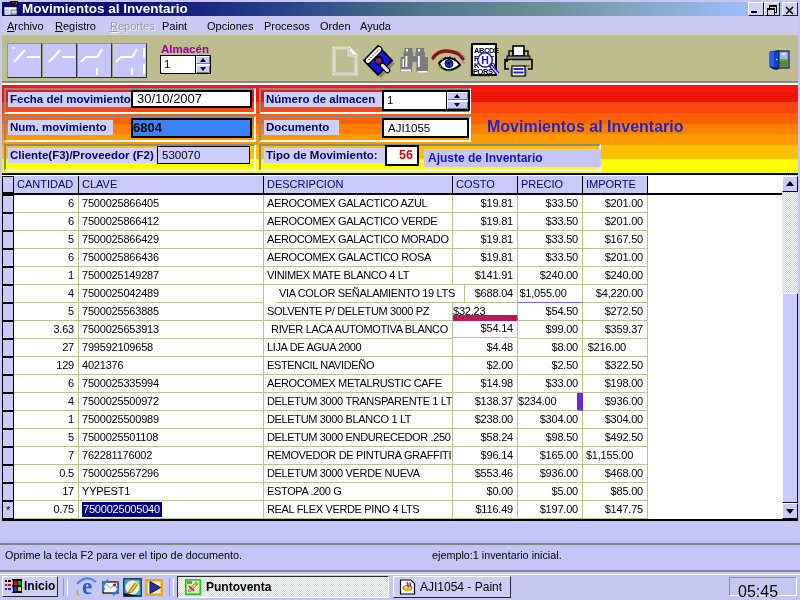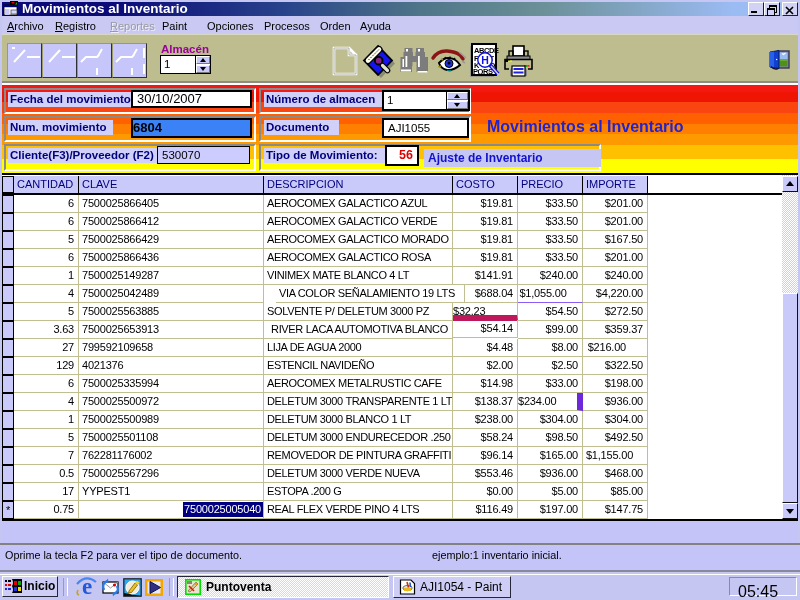--- a/index.html
+++ b/index.html
@@ -323,21 +323,21 @@
 <div style="position:absolute;left:14px;top:483px;width:65px;height:18px;border-right:1px solid #bfbf92;border-bottom:1px solid #bfbf92;box-sizing:border-box;font:11px 'Liberation Sans';letter-spacing:-0.2px;color:#000;text-align:right;padding-right:4px;line-height:16px;white-space:nowrap;overflow:hidden">17</div>
 <div style="position:absolute;left:79px;top:483px;width:185px;height:18px;border-right:1px solid #bfbf92;border-bottom:1px solid #bfbf92;box-sizing:border-box;font:11px 'Liberation Sans';letter-spacing:-0.2px;color:#000;text-align:left;padding-left:3px;line-height:16px;white-space:nowrap;overflow:hidden">YYPEST1</div>
 <div style="position:absolute;left:264px;top:483px;width:189px;height:18px;border-right:1px solid #bfbf92;border-bottom:1px solid #bfbf92;box-sizing:border-box;font:11px 'Liberation Sans';letter-spacing:-0.35px;color:#000;text-align:left;padding-left:3px;line-height:16px;white-space:nowrap;overflow:hidden">ESTOPA .200 G</div>
 <div style="position:absolute;left:453px;top:483px;width:65px;height:18px;border-right:1px solid #bfbf92;border-bottom:1px solid #bfbf92;box-sizing:border-box;font:11px 'Liberation Sans';letter-spacing:-0.2px;color:#000;text-align:right;padding-right:4px;line-height:16px;white-space:nowrap;overflow:hidden">$0.00</div>
 <div style="position:absolute;left:518px;top:483px;width:65px;height:18px;border-right:1px solid #bfbf92;border-bottom:1px solid #bfbf92;box-sizing:border-box;font:11px 'Liberation Sans';letter-spacing:-0.2px;color:#000;text-align:right;padding-right:4px;line-height:16px;white-space:nowrap;overflow:hidden">$5.00</div>
 <div style="position:absolute;left:583px;top:483px;width:65px;height:18px;border-right:1px solid #bfbf92;border-bottom:1px solid #bfbf92;box-sizing:border-box;font:11px 'Liberation Sans';letter-spacing:-0.2px;color:#000;text-align:right;padding-right:4px;line-height:16px;white-space:nowrap;overflow:hidden">$85.00</div>
 <div style="position:absolute;left:2px;top:501px;width:12px;height:18px;background:#c9c9fa;border:1px solid #000;box-sizing:border-box">
     <span style="position:absolute;left:3px;top:2px;font:11px 'Liberation Sans';color:#000">*</span>
   </div>
 <div style="position:absolute;left:14px;top:501px;width:65px;height:18px;border-right:1px solid #bfbf92;border-bottom:1px solid #bfbf92;box-sizing:border-box;font:11px 'Liberation Sans';letter-spacing:-0.2px;color:#000;text-align:right;padding-right:4px;line-height:16px;white-space:nowrap;overflow:hidden">0.75</div>
-<div style="position:absolute;left:79px;top:501px;width:185px;height:18px;border-right:1px solid #bfbf92;border-bottom:1px solid #bfbf92;box-sizing:border-box;font:11px 'Liberation Sans';letter-spacing:-0.2px;color:#000;text-align:right;padding-left:3px;line-height:16px;white-space:nowrap;overflow:hidden"><span style="background:#000080;color:#fff;padding:1px 2px 2px 1px">7500025005040</span></div>
+<div style="position:absolute;left:79px;top:501px;width:185px;height:18px;border-right:1px solid #bfbf92;border-bottom:1px solid #bfbf92;box-sizing:border-box;font:11px 'Liberation Sans';letter-spacing:-0.2px;color:#000;text-align:left;padding-left:3px;line-height:16px;white-space:nowrap;overflow:hidden"><span style="background:#000080;color:#fff;padding:1px 2px 2px 1px">7500025005040</span></div>
 <div style="position:absolute;left:264px;top:501px;width:189px;height:18px;border-right:1px solid #bfbf92;border-bottom:1px solid #bfbf92;box-sizing:border-box;font:11px 'Liberation Sans';letter-spacing:-0.35px;color:#000;text-align:left;padding-left:3px;line-height:16px;white-space:nowrap;overflow:hidden">REAL FLEX VERDE PINO 4 LTS</div>
 <div style="position:absolute;left:453px;top:501px;width:65px;height:18px;border-right:1px solid #bfbf92;border-bottom:1px solid #bfbf92;box-sizing:border-box;font:11px 'Liberation Sans';letter-spacing:-0.2px;color:#000;text-align:right;padding-right:4px;line-height:16px;white-space:nowrap;overflow:hidden">$116.49</div>
 <div style="position:absolute;left:518px;top:501px;width:65px;height:18px;border-right:1px solid #bfbf92;border-bottom:1px solid #bfbf92;box-sizing:border-box;font:11px 'Liberation Sans';letter-spacing:-0.2px;color:#000;text-align:right;padding-right:4px;line-height:16px;white-space:nowrap;overflow:hidden">$197.00</div>
 <div style="position:absolute;left:583px;top:501px;width:65px;height:18px;border-right:1px solid #bfbf92;border-bottom:1px solid #bfbf92;box-sizing:border-box;font:11px 'Liberation Sans';letter-spacing:-0.2px;color:#000;text-align:right;padding-right:4px;line-height:16px;white-space:nowrap;overflow:hidden">$147.75</div>
 <div class="abs" style="left:2px;top:519px;width:796px;height:1.5px;background:#000"></div>
 
 <div class="abs" style="left:782px;top:175px;width:16px;height:344px;background:repeating-conic-gradient(#ffffff 0% 25%,#ccccff 0% 50%) 0 0/2px 2px"></div>
 <div class="abs" style="left:782px;top:176px;width:14px;height:14px;background:#c9c9fa;border-top:1px solid #fff;border-left:1px solid #fff;border-right:1px solid #101010;border-bottom:1px solid #101010"><svg width="14" height="14">
       <path d="M7 4 L11 9 L3 9 Z" fill="#000"></path>
     </svg></div>

